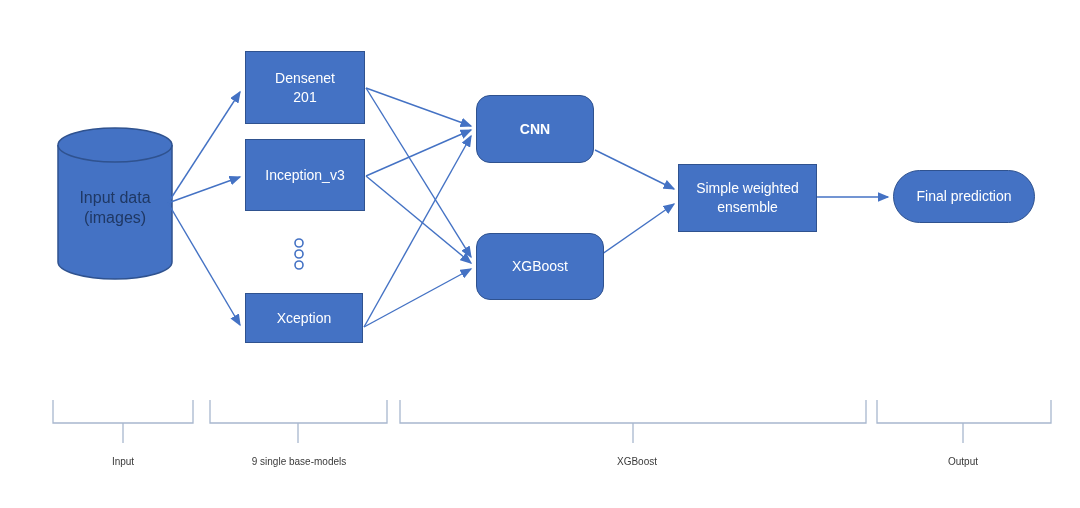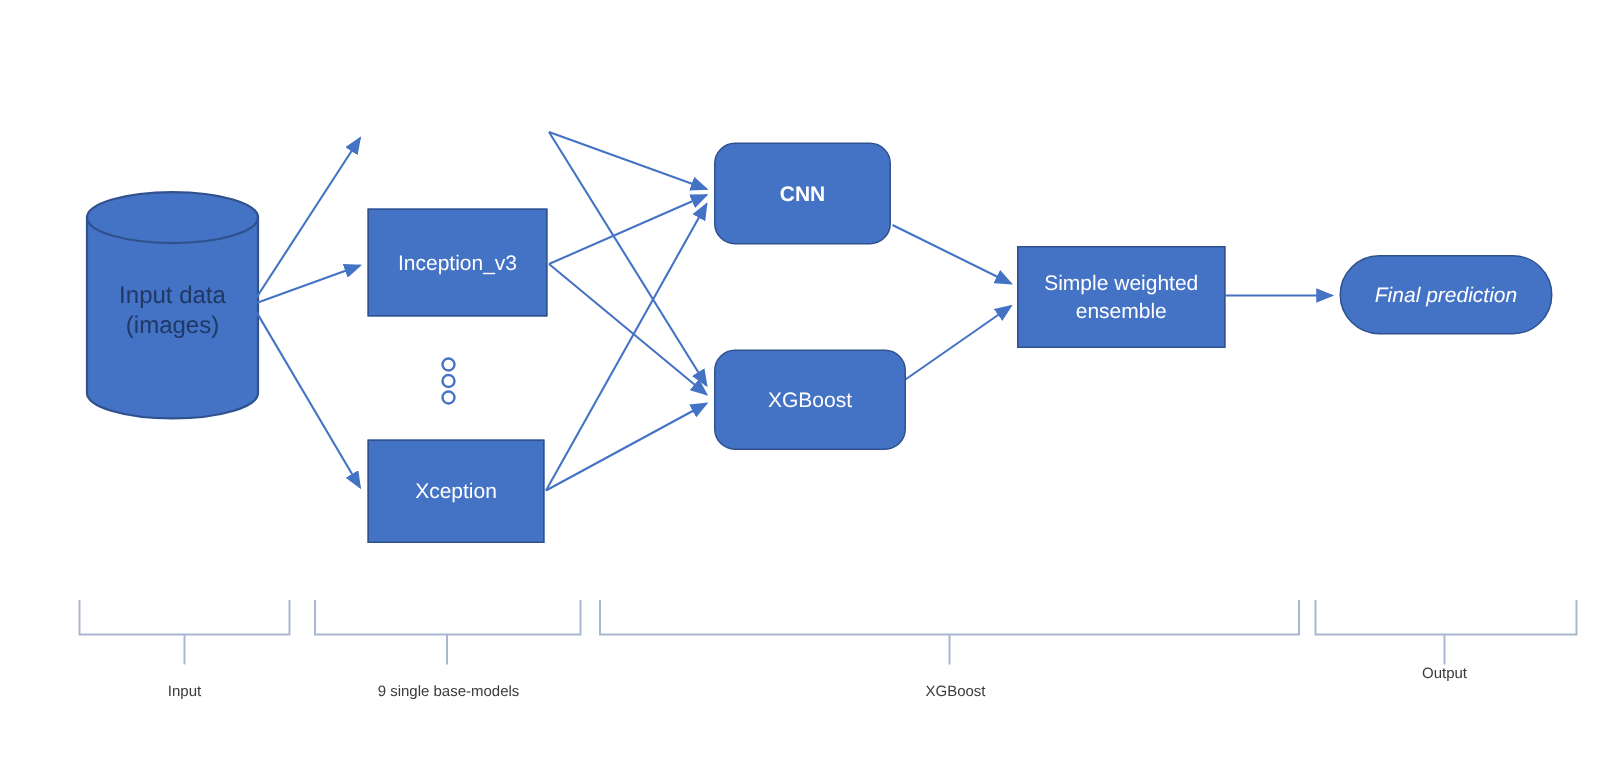--- a/index.html
+++ b/index.html
@@ -16,21 +16,21 @@
     background:#4472C4;
     border:1.5px solid #2F528F;
     color:#ffffff;
     display:flex;align-items:center;justify-content:center;
     text-align:center;
     font-size:14px;line-height:19px;
     white-space:pre-line;
     box-sizing:border-box;
   }
   .node.rounded{border-radius:14px;}
-  .node.pill{border-radius:27px;font-style:italic;}
+  .node.pill{border-radius:27px;}
   .cyl-label{
     position:absolute;
     color:#1F3864;
     font-size:16px;line-height:20px;
     text-align:center;
     white-space:pre-line;
   }
   .stage-label{
     position:absolute;
     transform:translateX(-50%);
@@ -84,32 +84,34 @@
       <path d="M53,400 V423 H193 V400 M123,423 V443"></path>
       <path d="M210,400 V423 H387 V400 M298,423 V443"></path>
       <path d="M400,400 V423 H866 V400 M633,423 V443"></path>
       <path d="M877,400 V423 H1051 V400 M963,423 V443"></path>
     </g>
   </svg>
 
   <div class="cyl-label" style="left:58px;top:188px;width:114px;">Input data
 (images)</div>
 
+  <div class="node" style="left:245px;top:51px;width:120px;height:73px;">Densenet
+201</div>
 
   <div class="node" style="left:245px;top:139px;width:120px;height:72px;">Inception_v3</div>
 
-  <div class="node" style="left:245px;top:293px;width:118px;height:69px;">Xception</div>
+  <div class="node" style="left:245px;top:293px;width:118px;height:50px;">Xception</div>
 
   <div class="node rounded" style="left:476px;top:95px;width:118px;height:68px;font-weight:bold;">CNN</div>
 
   <div class="node rounded" style="left:476px;top:233px;width:128px;height:67px;">XGBoost</div>
 
   <div class="node" style="left:678px;top:164px;width:139px;height:68px;">Simple weighted
 ensemble</div>
 
   <div class="node pill" style="left:893px;top:170px;width:142px;height:53px;">Final prediction</div>
 
   <div class="stage-label" style="left:123px;top:456px;">Input</div>
   <div class="stage-label" style="left:299px;top:456px;">9 single base-models</div>
   <div class="stage-label" style="left:637px;top:456px;">XGBoost</div>
-  <div class="stage-label" style="left:963px;top:444px;">Output</div>
+  <div class="stage-label" style="left:963px;top:456px;">Output</div>
 
 </div>
 
 </body></html>

